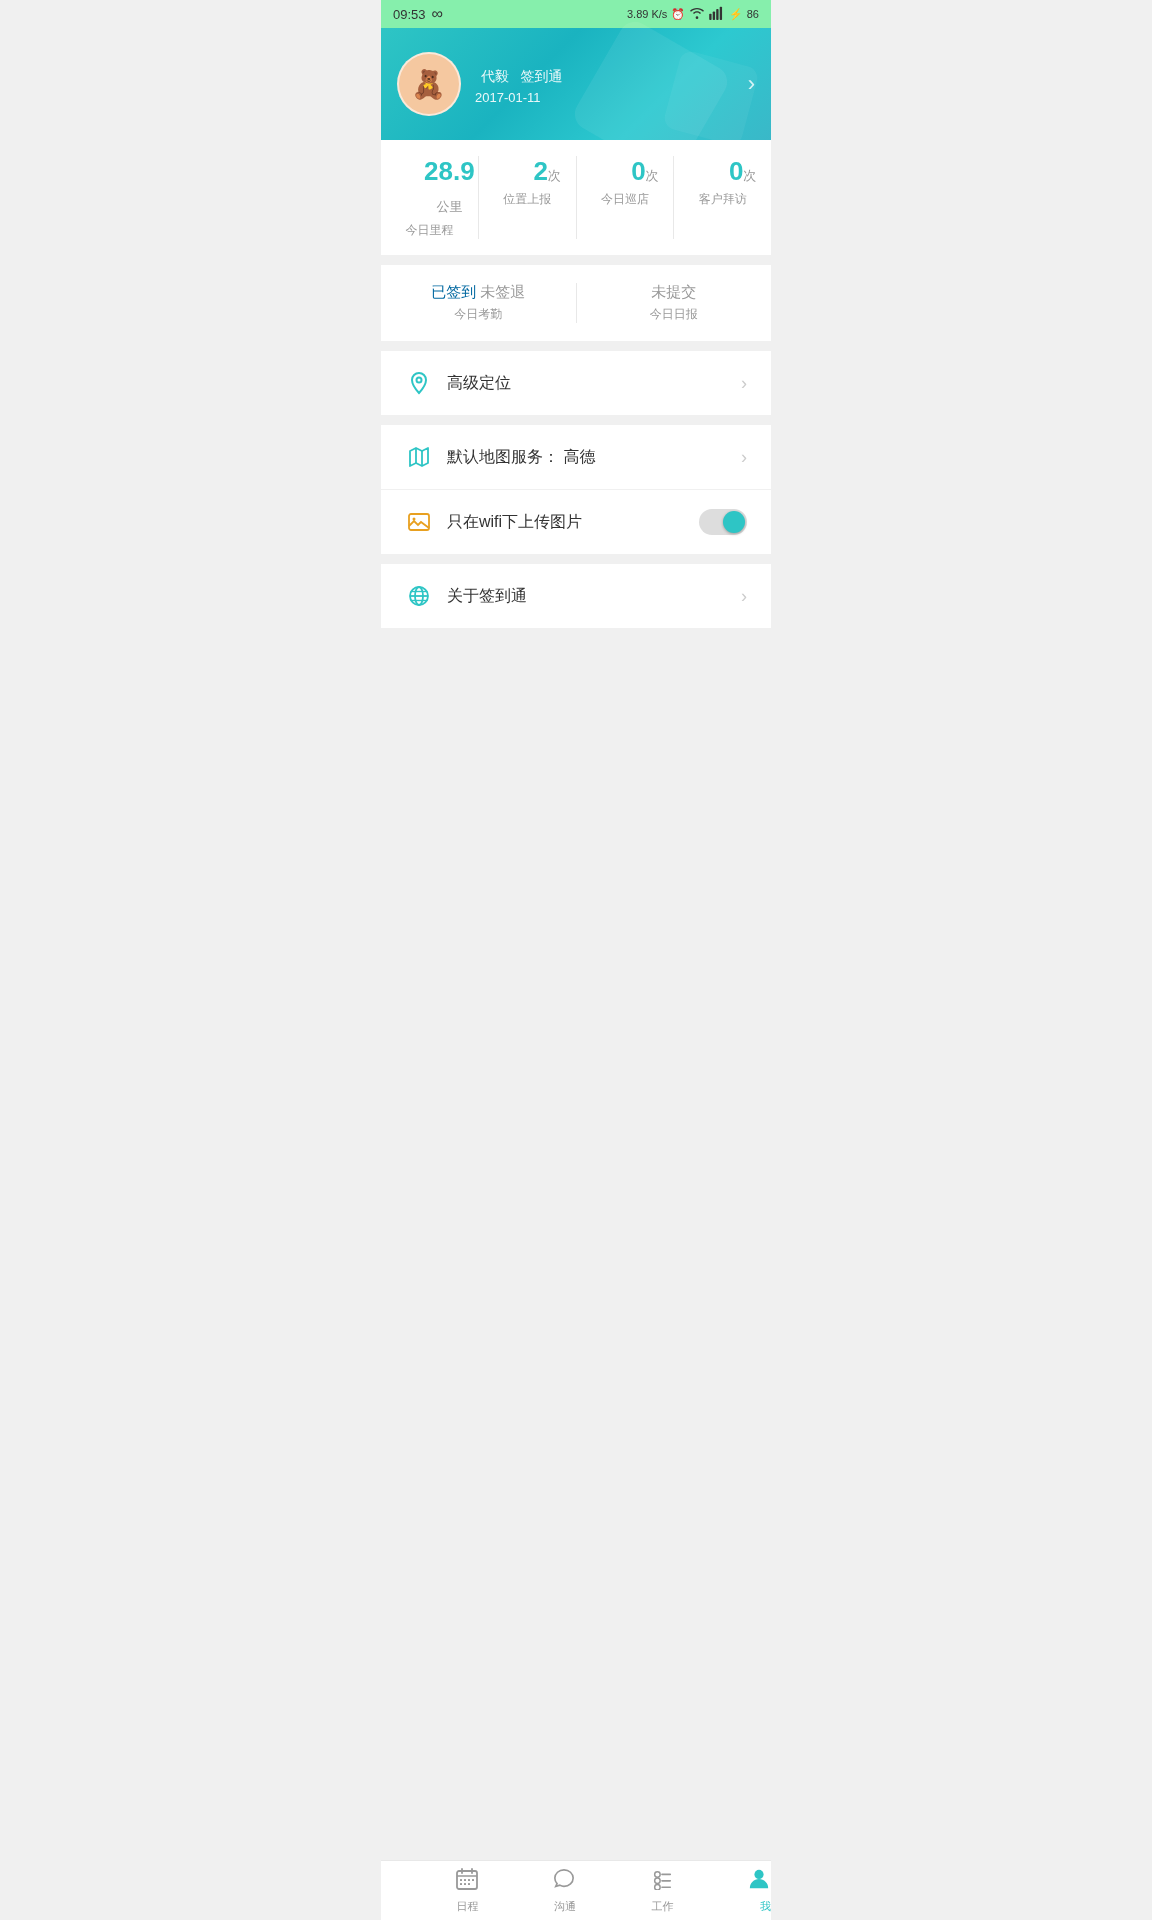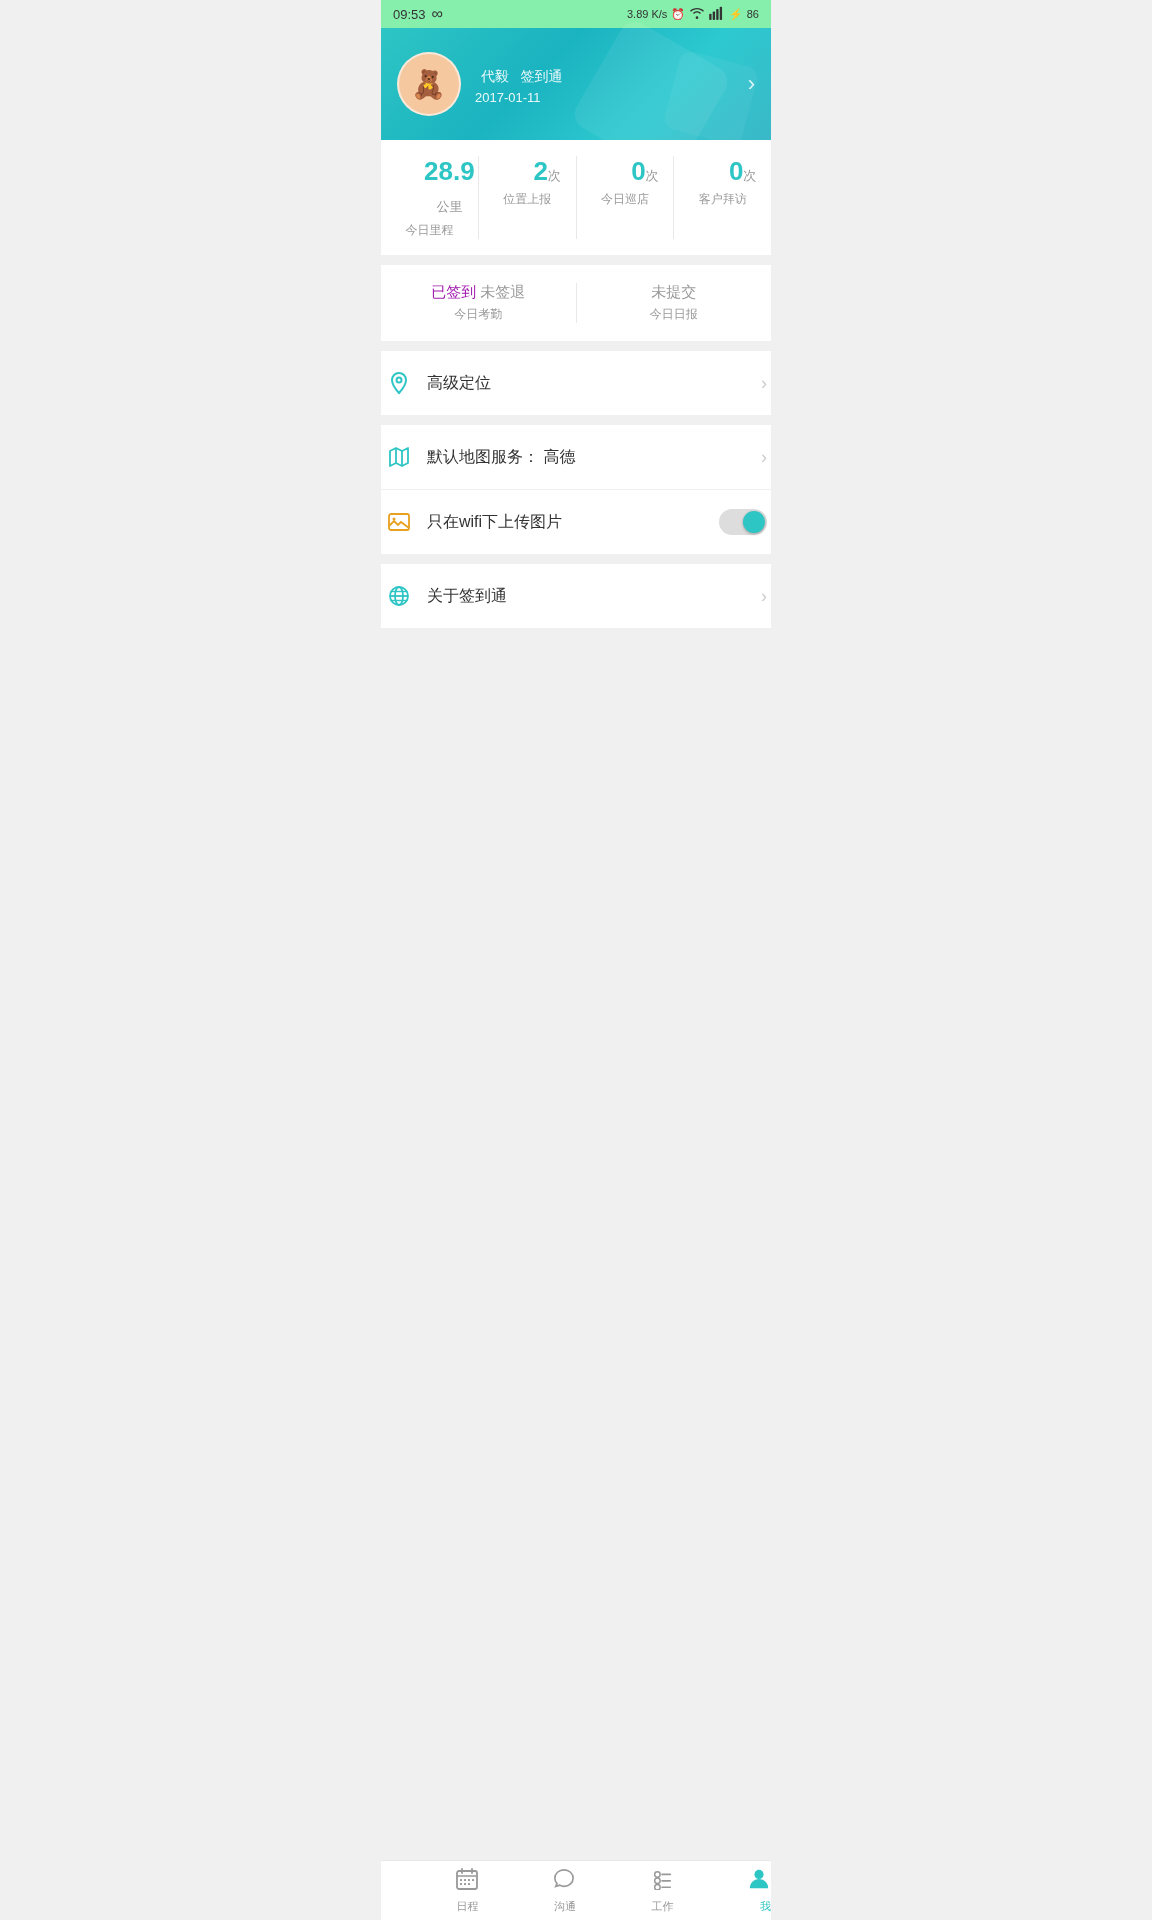--- a/index.html
+++ b/index.html
@@ -125,42 +125,42 @@
     .attendance-item {
       flex: 1;
       text-align: center;
       border-right: 1px solid #e8e8e8;
     }
     .attendance-item:last-child { border-right: none; }
     .attendance-status {
       font-size: 15px;
       margin-bottom: 4px;
     }
-    .signed { color: #a21caf; }
+    .signed { color: #0369a1; }
     .unsigned { color: #999; }
     .unsubmitted { color: #999; }
     .attendance-label {
       font-size: 12px;
       color: #999;
     }
 
     
     .section-divider {
       height: 10px;
       background: #f0f0f0;
     }
 
     
     .menu-section {
       background: #fff;
     }
     .menu-item {
       display: flex;
       align-items: center;
-      padding: 18px 4px;
+      padding: 18px 24px;
       border-bottom: 1px solid #f0f0f0;
       position: relative;
     }
     .menu-item:last-child { border-bottom: none; }
     .menu-icon {
       width: 28px;
       height: 28px;
       margin-right: 14px;
       display: flex;
       align-items: center;

